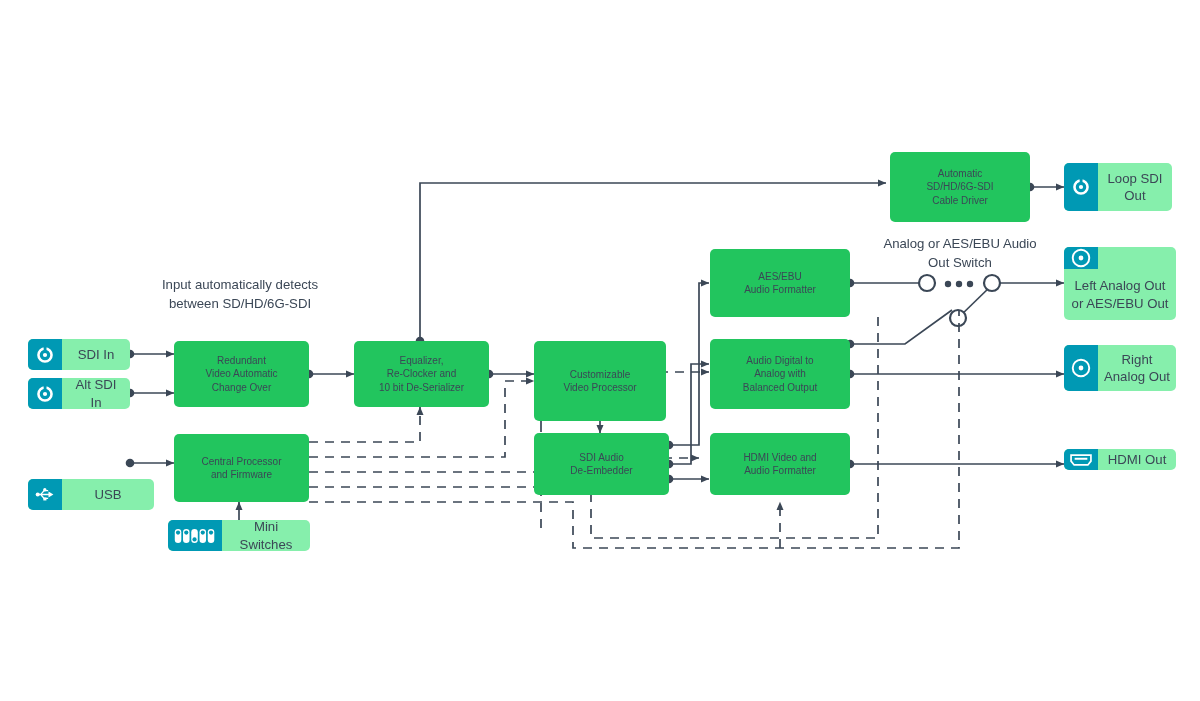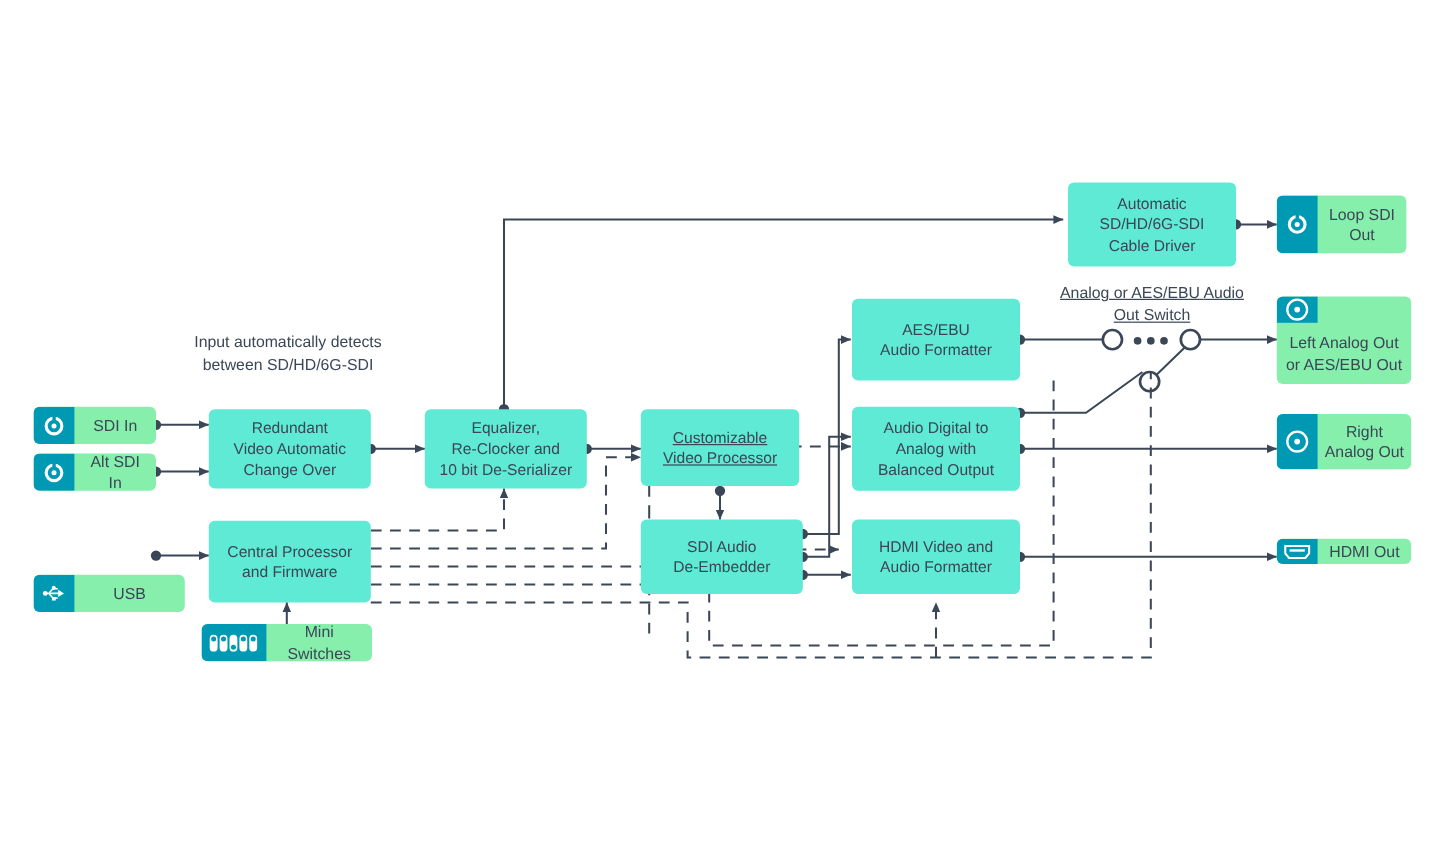--- a/index.html
+++ b/index.html
@@ -7,24 +7,24 @@
     width:1200px;height:701px;position:relative;overflow:hidden;
     font-family:"Liberation Sans",sans-serif;
     color:#3b4756;
   }
   #diagram{position:absolute;inset:0;}
   svg.wires{position:absolute;left:0;top:0;width:1200px;height:701px;overflow:visible;}
 
   
   .block{
     position:absolute;box-sizing:border-box;
-    background:#5eead4;border-radius:5px;
+    background:#22c55e;border-radius:5px;
     display:flex;align-items:center;justify-content:center;
     text-align:center;line-height:1.32;
-    font-size:13px;color:#3b4756;
+    font-size:10px;color:#3b4756;
     padding:4px 6px;
   }
   .block span{display:block;}
 
   
   .port{
     position:absolute;box-sizing:border-box;
     background:#86efac;border-radius:5px;
     display:flex;align-items:stretch;overflow:hidden;
   }
@@ -216,21 +216,21 @@
   </div>
 
   <div class="block" style="left:354px;top:341px;width:135px;height:66px;">
     <div>
       <span>Equalizer,</span>
       <span>Re-Clocker and</span>
       <span>10 bit De-Serializer</span>
     </div>
   </div>
 
-  <div class="block" style="left:534px;top:341px;width:132px;height:64px;text-decoration:underline;">
+  <div class="block" style="left:534px;top:341px;width:132px;height:80px;">
     <div>
       <span>Customizable</span>
       <span>Video Processor</span>
     </div>
   </div>
 
   <div class="block" style="left:534px;top:433px;width:135px;height:62px;">
     <div>
       <span>SDI Audio</span>
       <span>De-Embedder</span>
@@ -266,21 +266,21 @@
       <span>Audio Formatter</span>
     </div>
   </div>
 
   <div class="note" style="left:160px;top:275px;width:160px;">
     <span>Input automatically</span>
     <span>detects between</span>
     <span>SD/HD/6G-SDI</span>
   </div>
 
-  <div class="note" style="left:880px;top:234px;width:160px;text-decoration:underline;">
+  <div class="note" style="left:880px;top:234px;width:160px;">
     <span>Analog or AES/EBU</span>
     <span>Audio Out Switch</span>
   </div>
 
   <div class="port" style="left:1064px;top:163px;width:108px;height:48px;">
     <div class="icon">
       <svg width="20" height="20" viewBox="0 0 24 24" aria-hidden="true">
         <path d="M12 2.6A9.4 9.4 0 1 0 21.4 12 9.4 9.4 0 0 0 12 2.6Zm0 3.1a6.3 6.3 0 0 1 6.3 6.3 6.3 6.3 0 0 1-6.3 6.3A6.3 6.3 0 0 1 5.7 12 6.3 6.3 0 0 1 12 5.7Z" fill="#ffffff"></path>
         <rect x="10.4" y="0.6" width="3.4" height="7.2" rx="1.3" fill="#0099b4"></rect>
         <circle cx="12" cy="12" r="2.5" fill="#ffffff"></circle>

